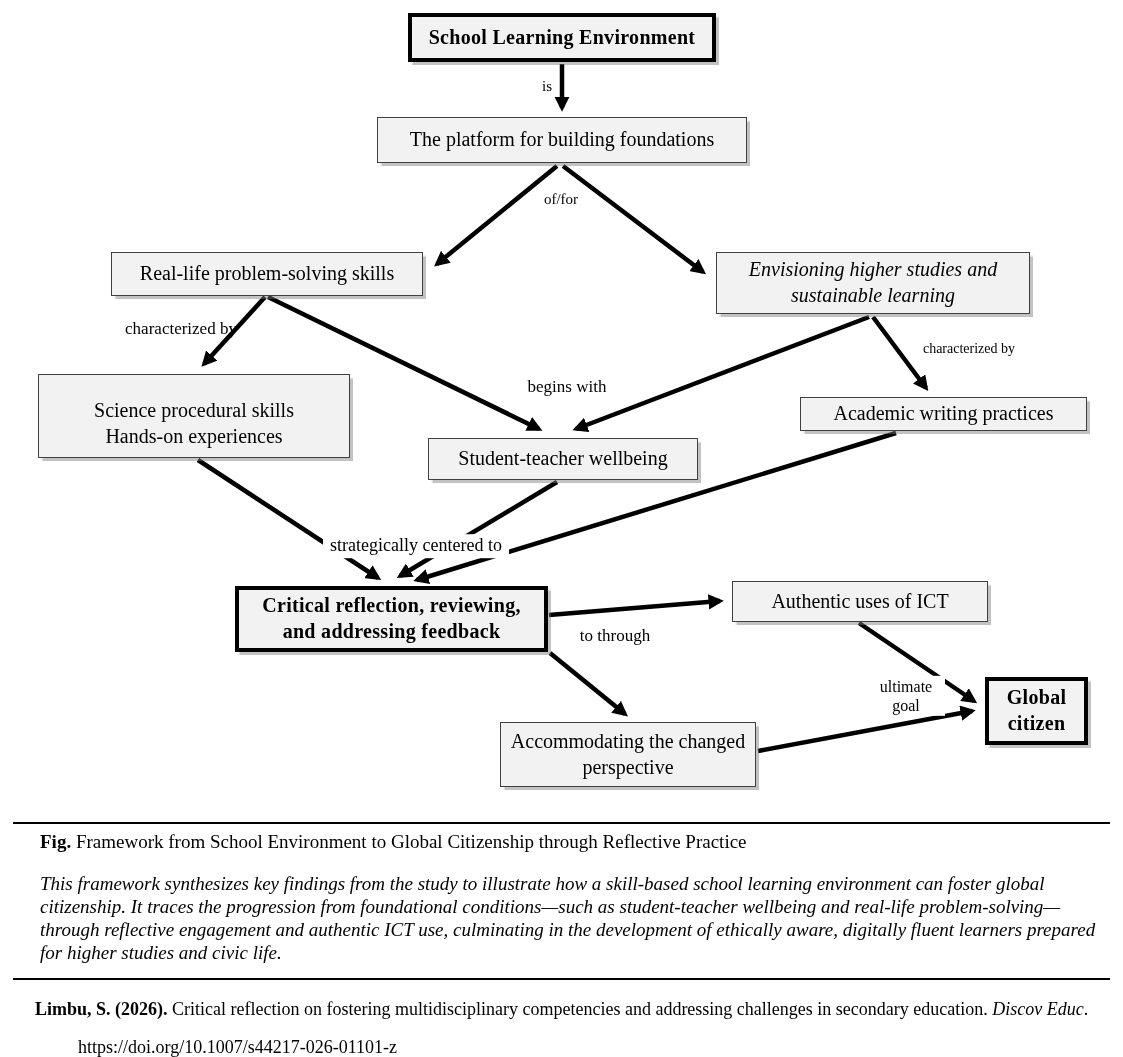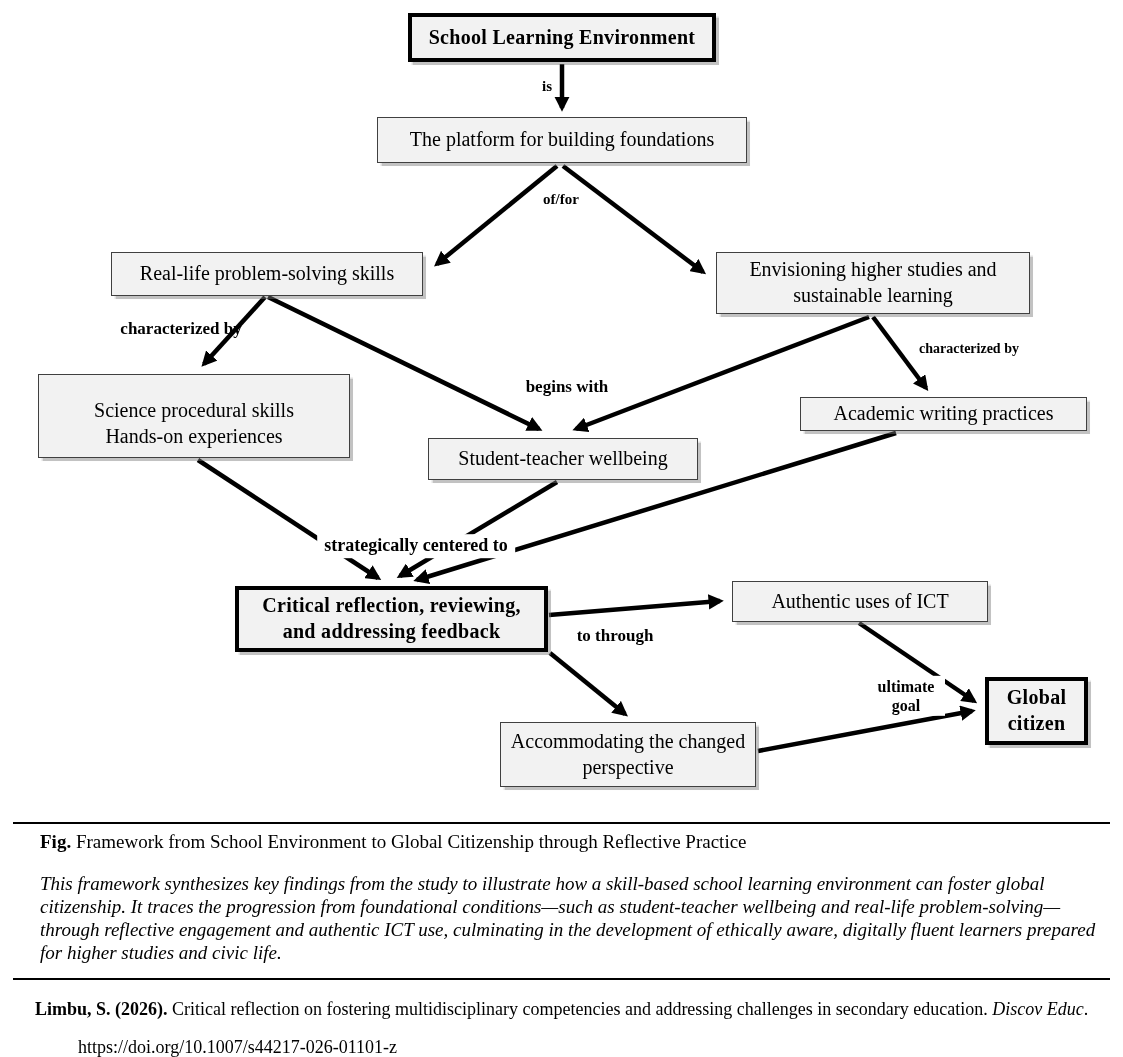--- a/index.html
+++ b/index.html
@@ -16,32 +16,32 @@
     background:#f2f2f2; border:1.6px solid #404040;
     display:flex; flex-direction:column; align-items:center; justify-content:center;
     text-align:center; font-size:20px; line-height:1.28;
     box-shadow:2.5px 2.5px 1px rgba(120,120,120,0.45);
   }
   .box.em { border:4px solid #000; font-weight:bold; letter-spacing:0.3px; }
 
   .n-school        { left:408px; top:13px;  width:308px; height:49px; }
   .n-platform      { left:377px; top:117px; width:370px; height:46px; }
   .n-real-life     { left:111px; top:252px; width:312px; height:44px; }
-  .n-envisioning   { left:716px; top:252px; width:314px; height:62px; }
+  .n-envisioning   { left:716px; top:252px; width:314px; height:62px;font-style:italic; }
   .n-science       { left:38px;  top:374px; width:312px; height:84px; justify-content:space-between; padding:23px 0 11px 0; }
   .n-student       { left:428px; top:438px; width:270px; height:42px; }
   .n-academic      { left:800px; top:397px; width:287px; height:34px; }
   .n-critical      { left:235px; top:586px; width:313px; height:66px; }
   .n-ict           { left:732px; top:581px; width:256px; height:41px; }
   .n-accommodating { left:500px; top:722px; width:256px; height:65px; }
   .n-global        { left:985px; top:677px; width:103px; height:68px; border-width:5px; }
 
   .lbl {
     position:absolute; z-index:2; transform:translate(-50%,-50%);
-    font-size:16px; white-space:nowrap; text-align:center; line-height:1.2;font-weight:bold;
+    font-size:16px; white-space:nowrap; text-align:center; line-height:1.2;
   }
   .lbl.bg { background:#ffffff; padding:1px 7px; }
   .l-is            { left:547px; top:86px;  font-size:15px; }
   .l-offor         { left:561px; top:199px; font-size:15px; }
   .l-char-left     { left:181px; top:329px; font-size:17px; }
   .l-begins        { left:567px; top:387px; font-size:17px; }
   .l-char-right    { left:969px; top:349px; font-size:14px; }
   .l-strategically { left:416px; top:546px; font-size:18px; }
   .l-nurture       { left:615px; top:636px; font-size:17px; }
   .l-ultimate      { left:906px; top:696px; font-size:16px; white-space:normal; width:78px; }

